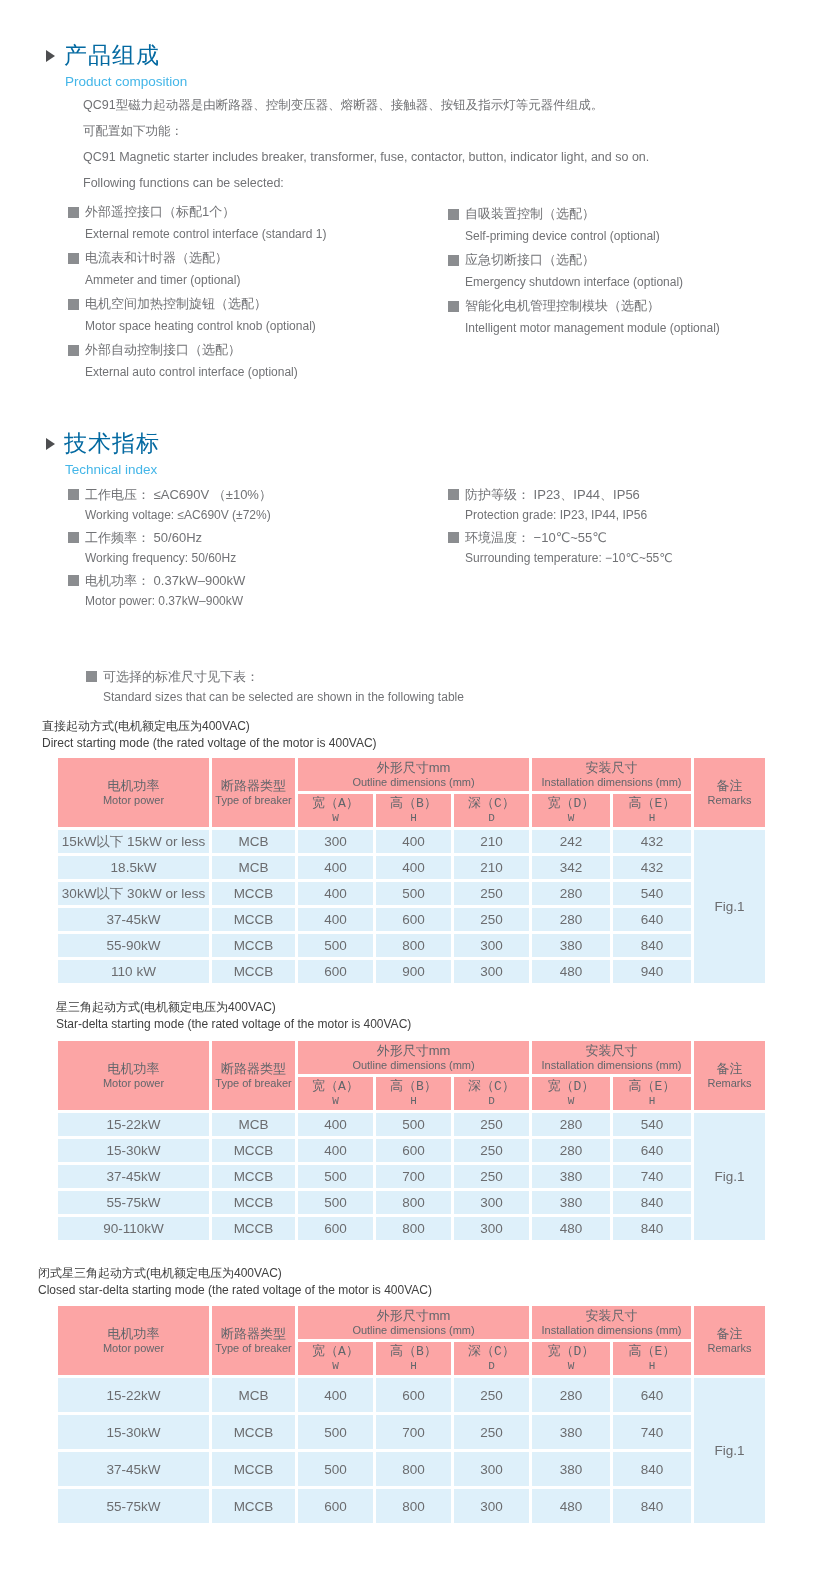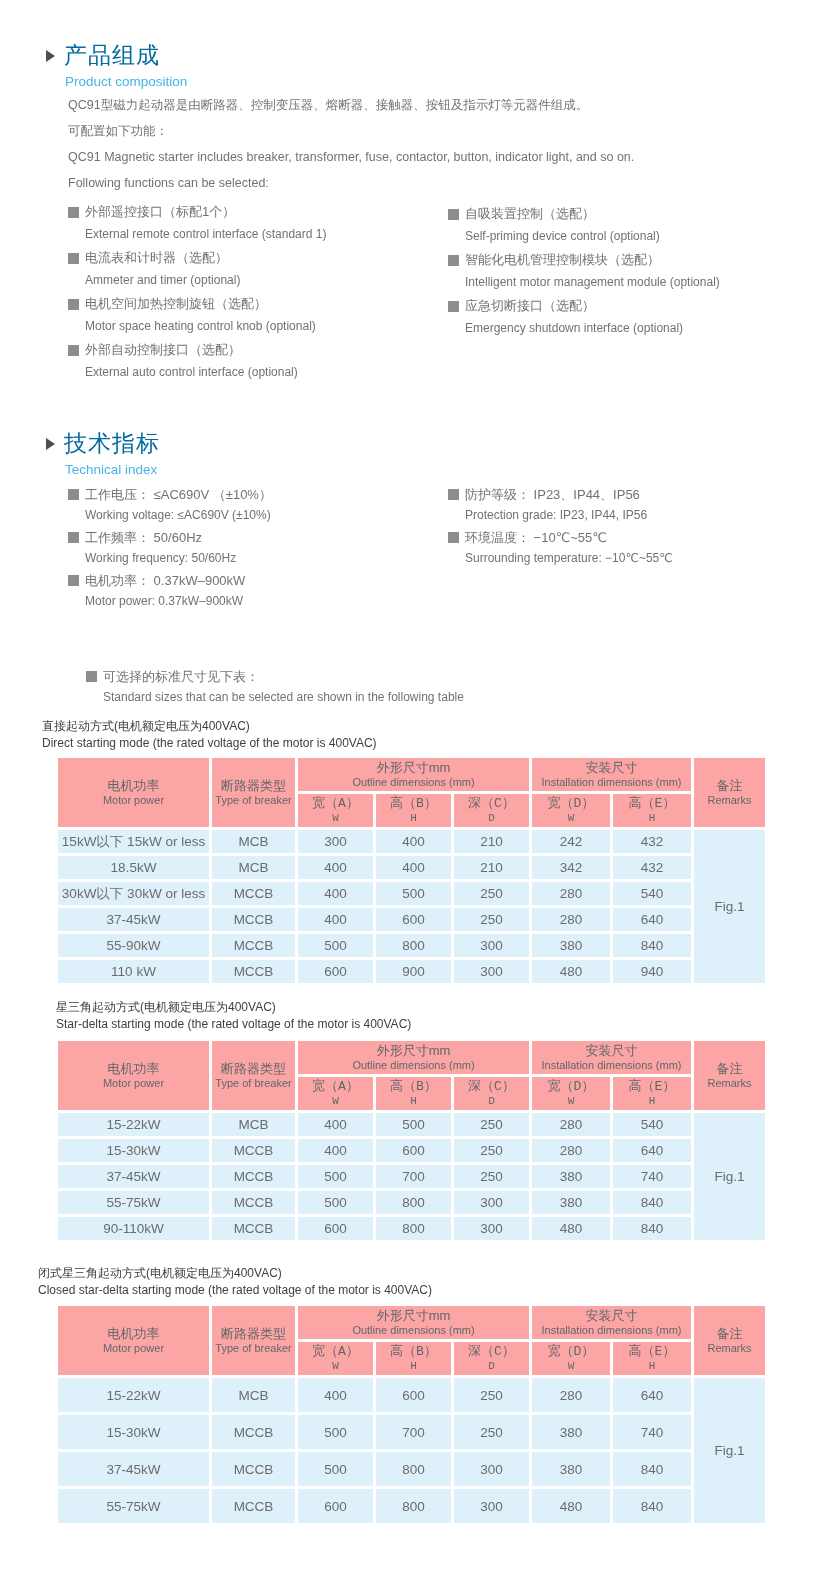--- a/index.html
+++ b/index.html
@@ -7,21 +7,21 @@
   .page{position:relative;width:830px;height:1576px;background:#ffffff;overflow:hidden;}
 
   
   .sec{position:absolute;}
   .sec-title-row{display:flex;align-items:center;}
   .tri{width:0;height:0;border-left:9px solid #4d4e50;border-top:6px solid transparent;border-bottom:6px solid transparent;margin-right:9px;}
   .sec-title{font-size:23px;color:#0369a1;letter-spacing:1px;font-weight:500;}
   .sec-sub{margin-left:19px;margin-top:3px;font-size:13.5px;color:#44b6e8;}
 
   
-  .intro{position:absolute;left:68px;top:92px;width:700px;color:#717275;font-size:12.5px;}
+  .intro{position:absolute;left:83px;top:92px;width:700px;color:#717275;font-size:12.5px;}
   .intro div{height:26px;line-height:26px;white-space:nowrap;}
 
   
   .list{position:absolute;}
   .fi{margin:0;}
   .features .fi{height:46px;}
   .specs .fi{height:43px;}
   .note .fi{height:44px;}
   .fi-cn{line-height:22px;font-size:13px;color:#717275;white-space:nowrap;display:flex;align-items:center;}
   .specs .fi-cn,.note .fi-cn{line-height:21px;}
@@ -100,48 +100,48 @@
       <div class="fi">
         <div class="fi-cn">
           <span class="bullet"></span>
           <span>自吸装置控制（选配）</span>
         </div>
         <div class="fi-en">Self-priming device control (optional)</div>
       </div>
       <div class="fi">
         <div class="fi-cn">
           <span class="bullet"></span>
+          <span>应急切断接口（选配）</span>
+        </div>
+        <div class="fi-en">Emergency shutdown interface (optional)</div>
+      </div>
+      <div class="fi">
+        <div class="fi-cn">
+          <span class="bullet"></span>
           <span>智能化电机管理控制模块（选配）</span>
         </div>
         <div class="fi-en">Intelligent motor management module (optional)</div>
-      </div>
-      <div class="fi">
-        <div class="fi-cn">
-          <span class="bullet"></span>
-          <span>应急切断接口（选配）</span>
-        </div>
-        <div class="fi-en">Emergency shutdown interface (optional)</div>
       </div>
     </div>
 
   <div class="sec" style="left:46px;top:428px;">
     <div class="sec-title-row">
       <span class="tri"></span>
       <span class="sec-title">技术指标</span>
     </div>
     <div class="sec-sub">Technical index</div>
   </div>
 
   <div class="list specs" style="left:68px;top:484px;">
       <div class="fi">
         <div class="fi-cn">
           <span class="bullet"></span>
           <span>工作电压：  ≤AC690V （±10%）</span>
         </div>
-        <div class="fi-en">Working voltage: ≤AC690V (±10%)</div>
+        <div class="fi-en">Working voltage: ≤AC690V (±72%)</div>
       </div>
       <div class="fi">
         <div class="fi-cn">
           <span class="bullet"></span>
           <span>工作频率：  50/60Hz</span>
         </div>
         <div class="fi-en">Working frequency: 50/60Hz</div>
       </div>
       <div class="fi">
         <div class="fi-cn">

